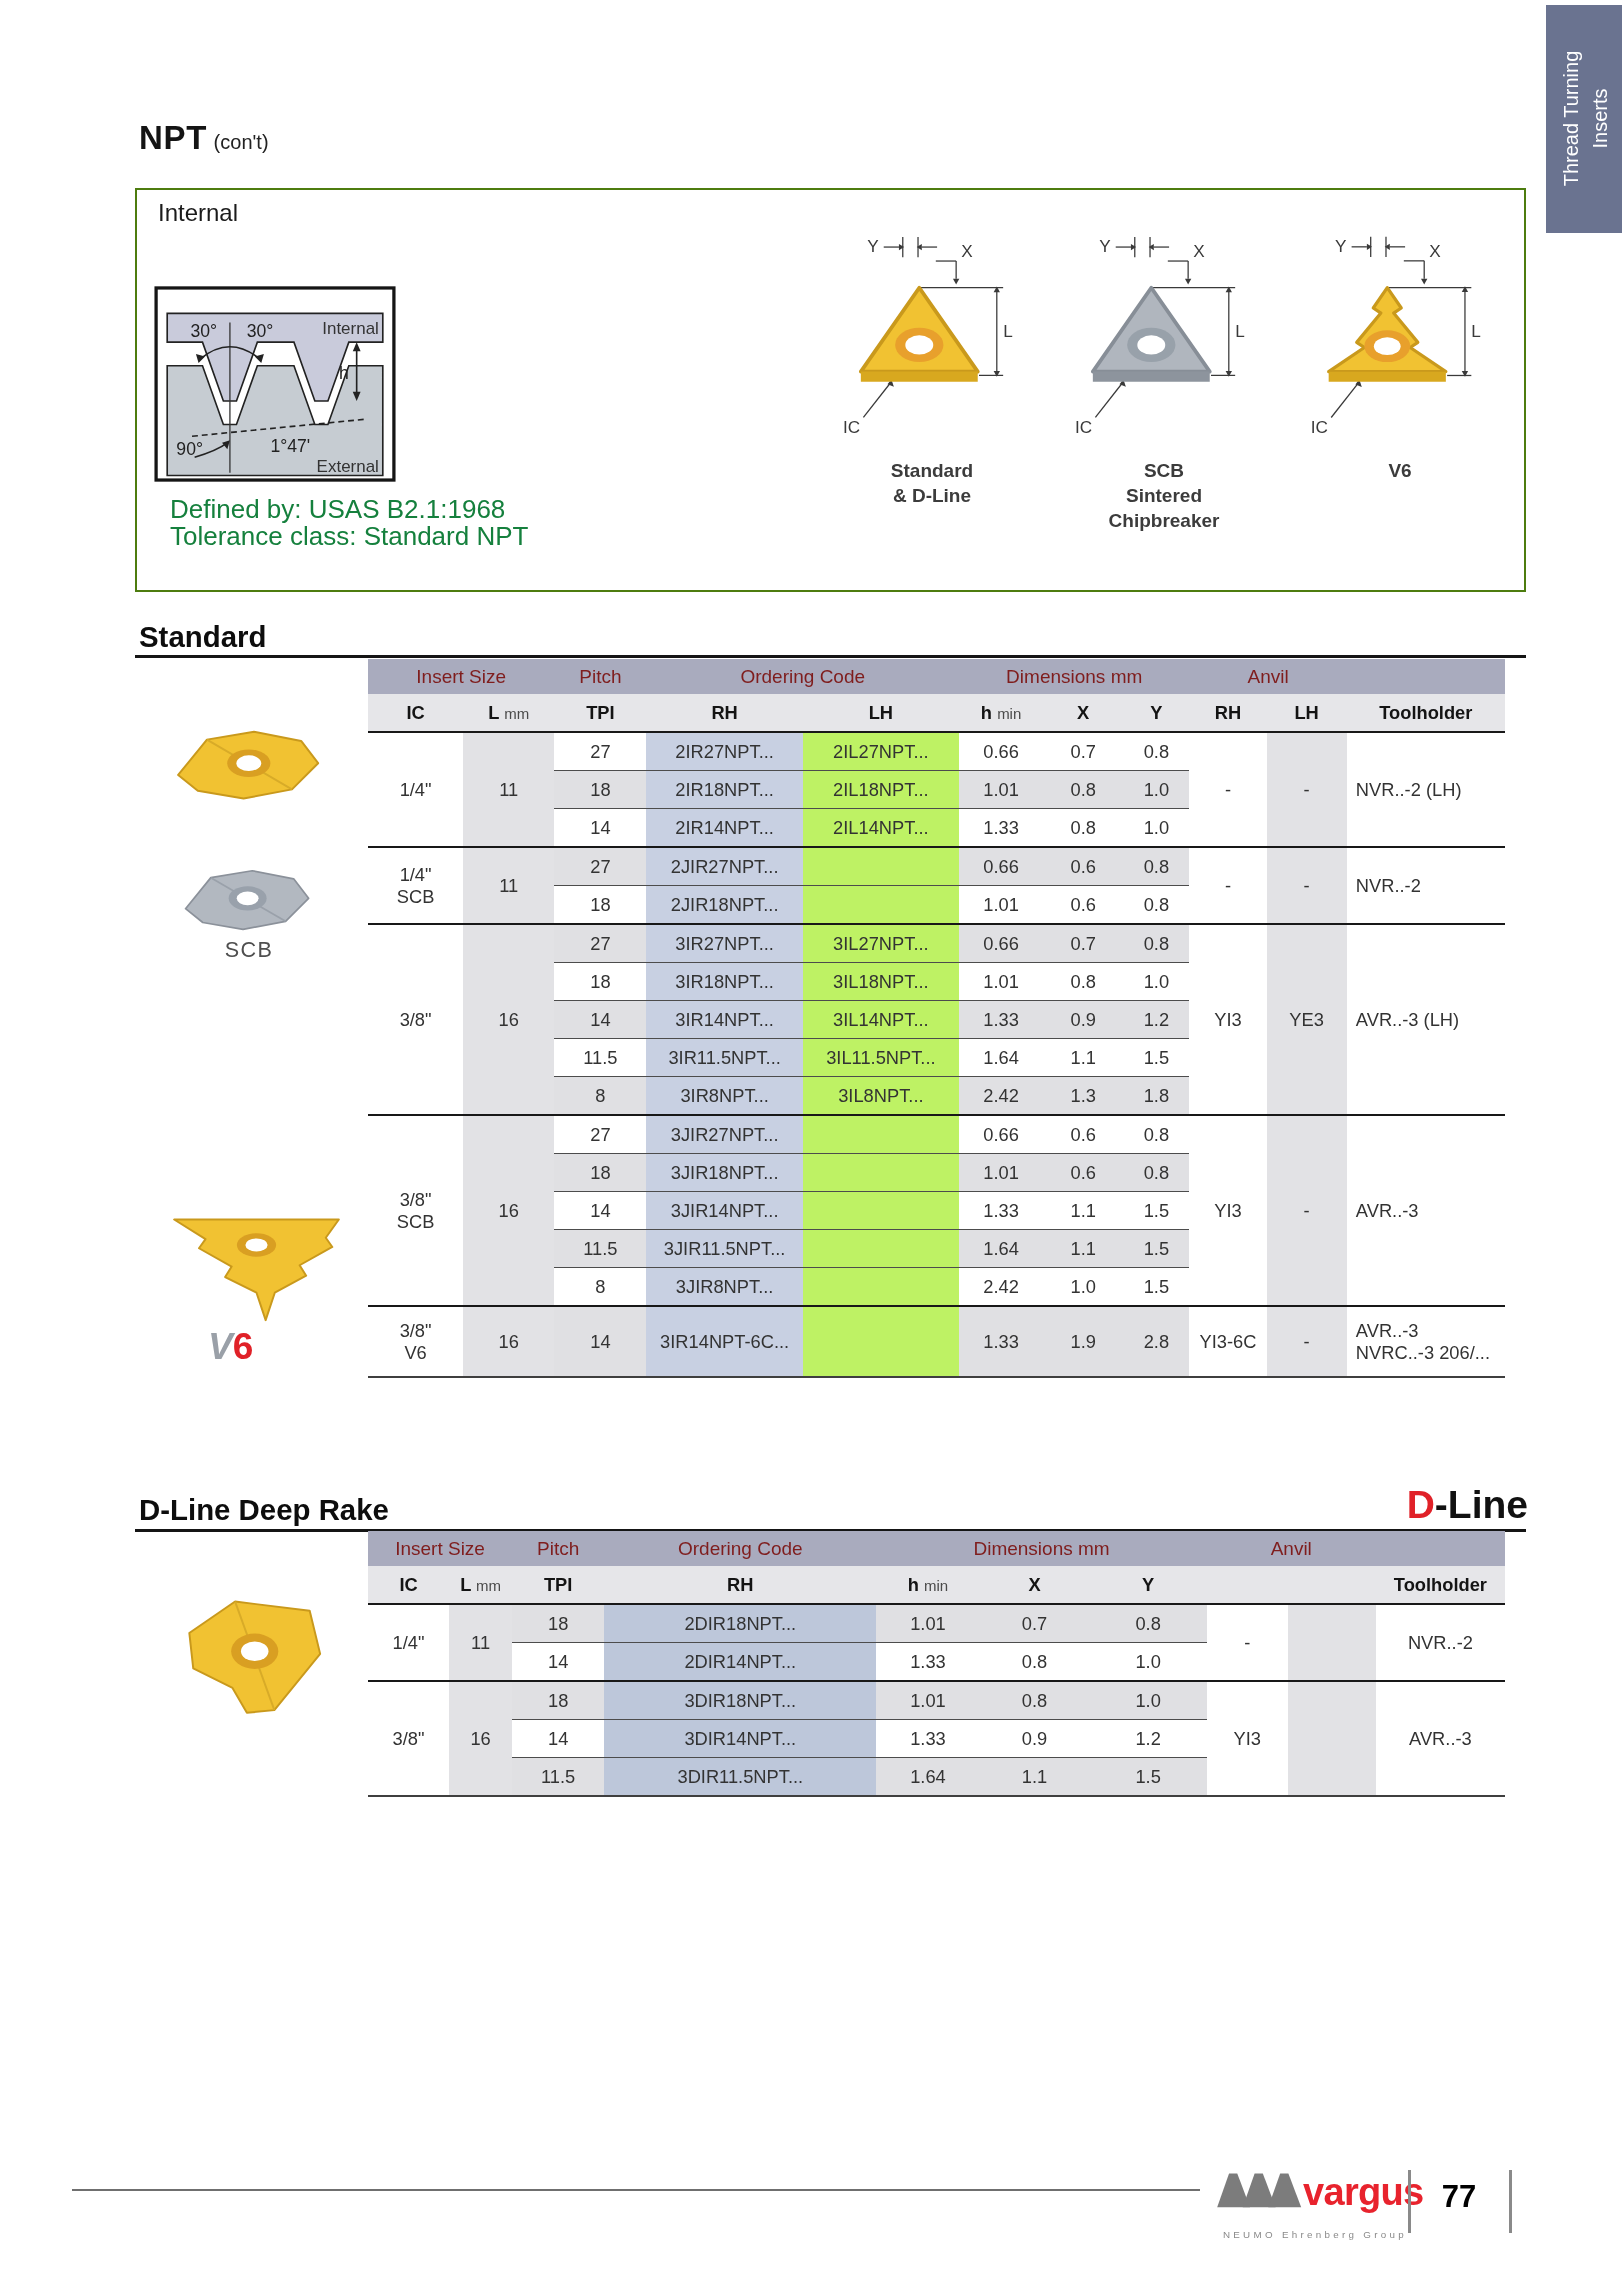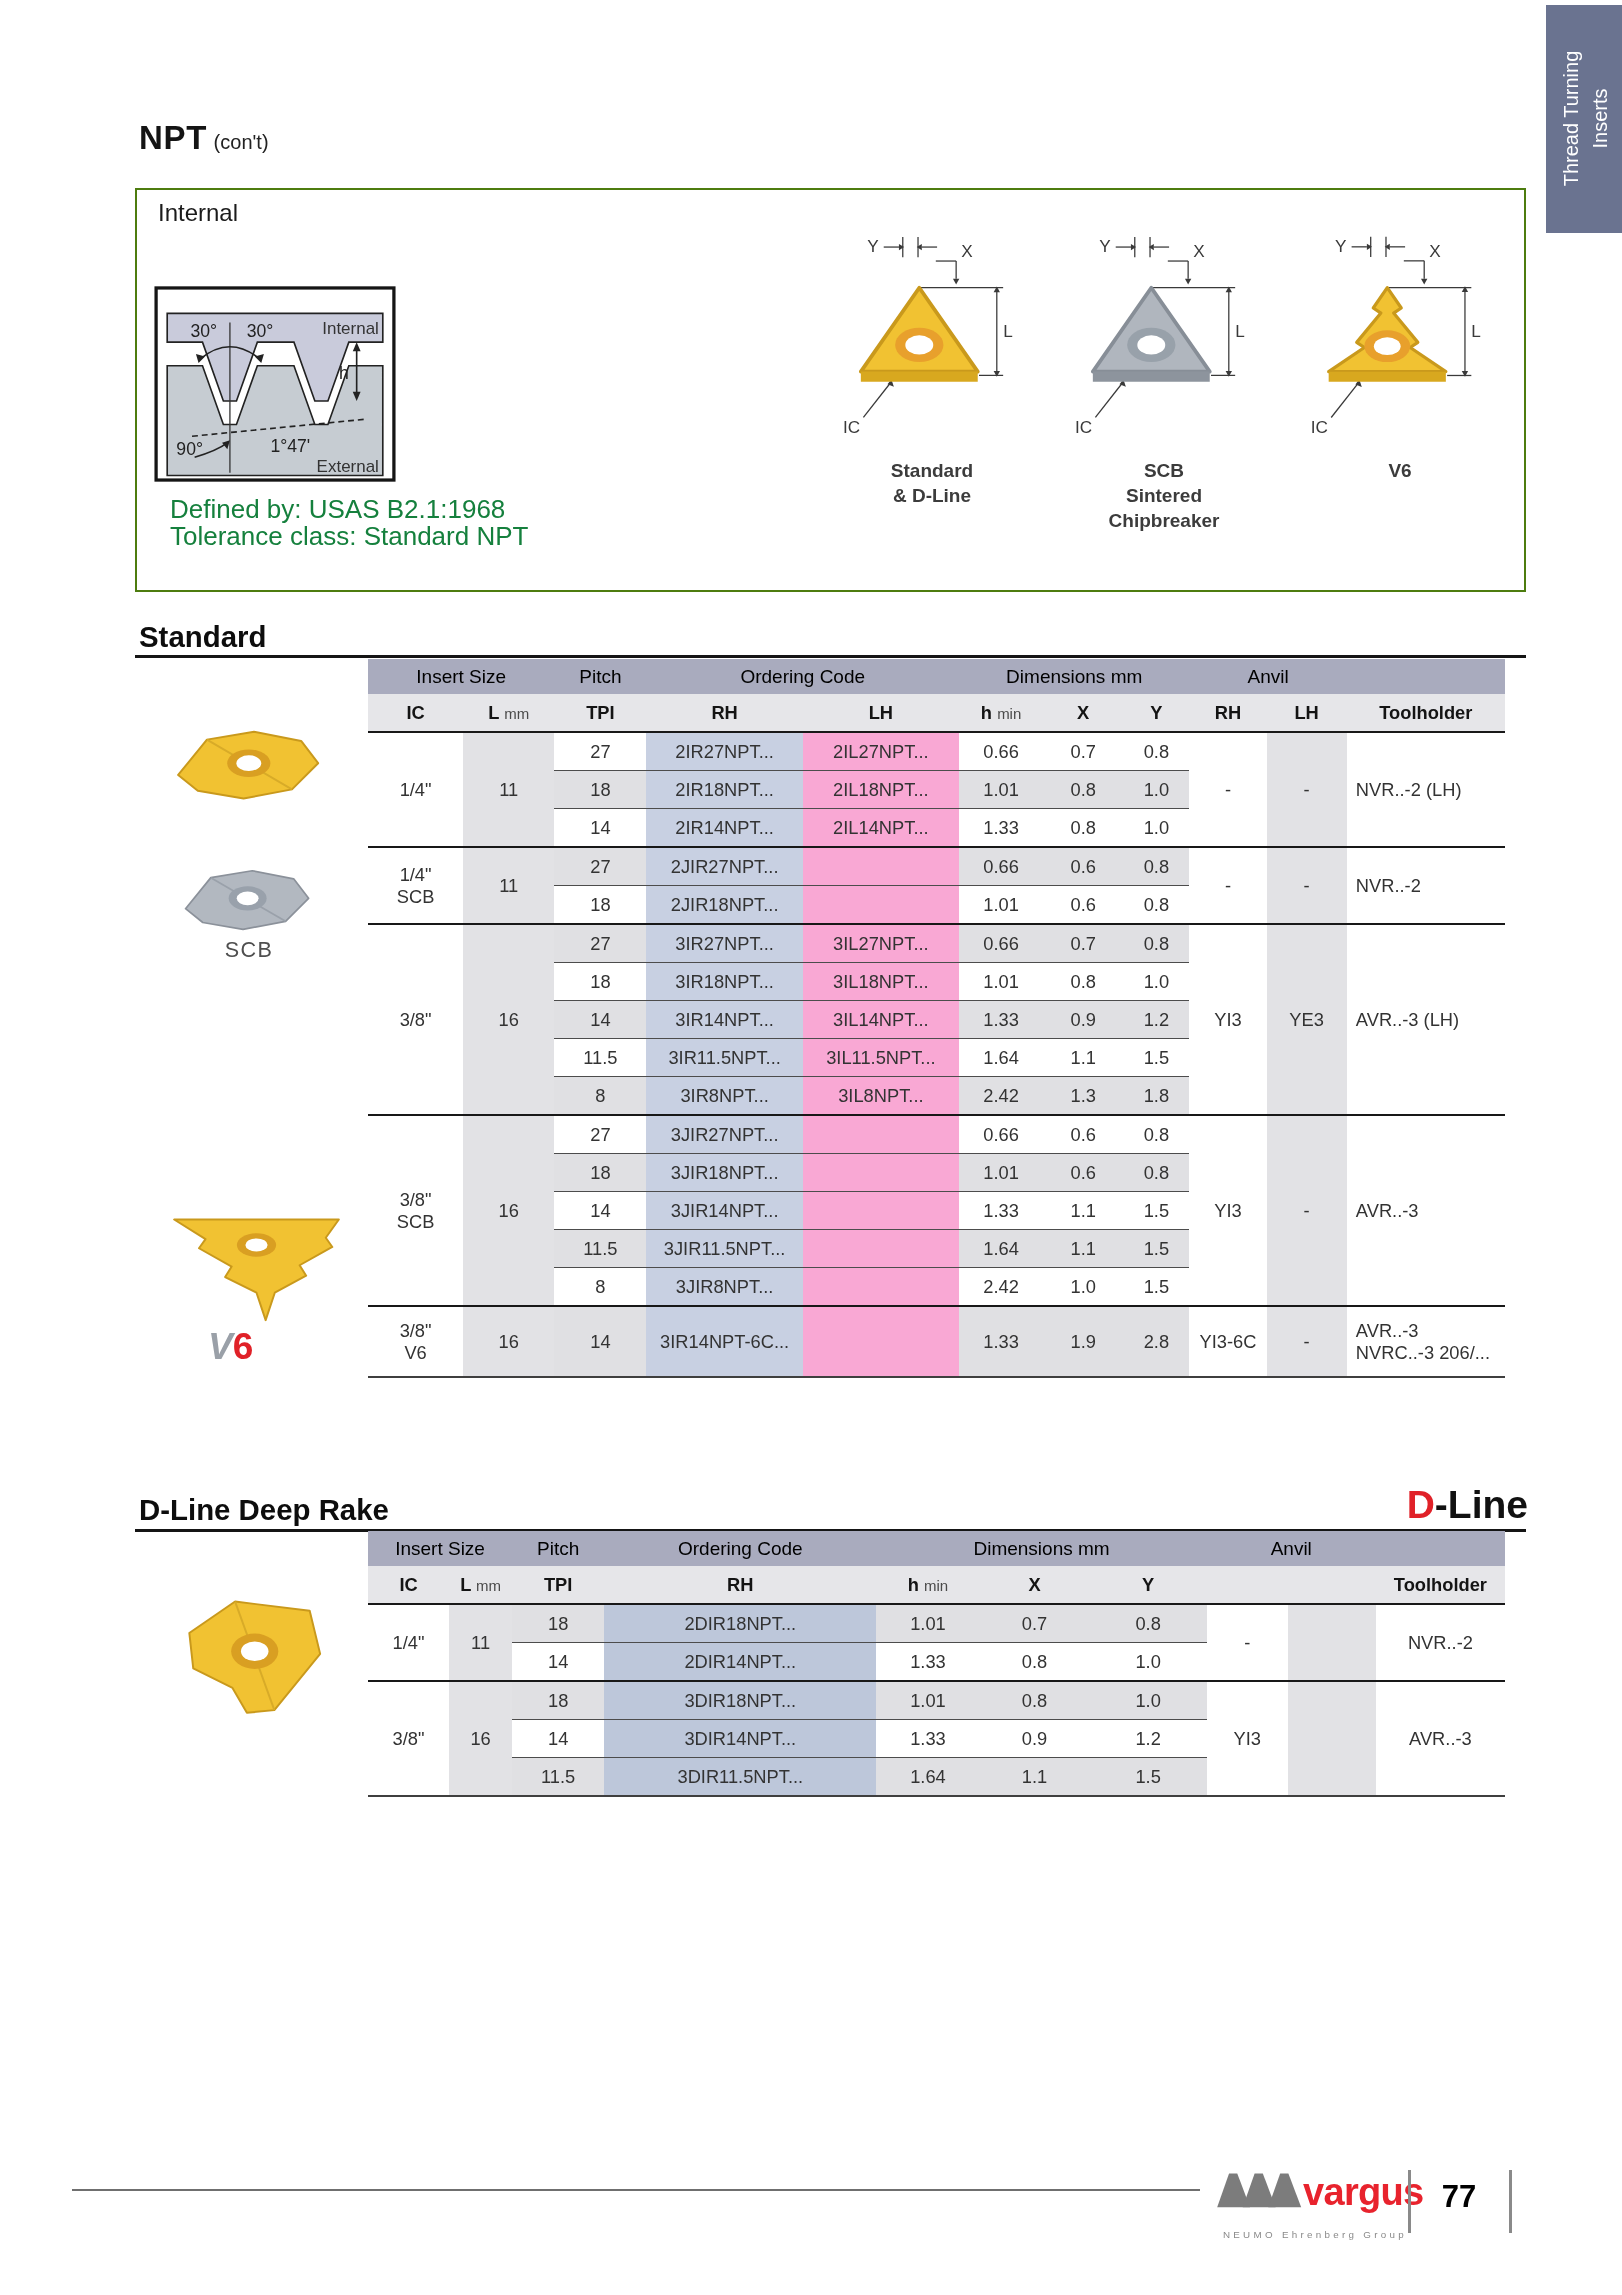--- a/index.html
+++ b/index.html
@@ -35,31 +35,31 @@
   .v6-logo{left:208px;top:1326px;font-size:37px;font-weight:800;}
   .v6-logo .v{color:#9aa0a8;font-style:italic;}
   .v6-logo .six{color:#e02128;}
 
   .dline-logo{top:1483px;right:95px;font-size:39px;font-weight:800;color:#111;text-align:center;}
   .dline-logo .d{color:#e02128;}
 
   
   table.t{border-collapse:collapse;table-layout:fixed;border-bottom:2.6px solid #3f3f3f;}
   .t th,.t td{padding:0;text-align:center;vertical-align:middle;overflow:hidden;}
-  tr.gh th{background:#a9abbe;color:#000000;font-weight:400;font-size:19px;height:35px;margin-top:24px;}
+  tr.gh th{background:#a9abbe;color:#7f1d1d;font-weight:400;font-size:19px;height:35px;margin-top:24px;}
   tr.ch th{background:#e6e6e9;color:#141414;font-weight:700;font-size:18.3px;height:37px;}
   .unit{font-weight:400;font-size:15px;color:#4a4a4a;}
   .t td{font-size:18.3px;color:#333;height:37px;}
   tr.r2 td{height:69px;}
   tr.gf > td{border-top:2px solid #181818;}
   tr.in > td{border-top:1.3px solid #4c4c4c;}
   td.cb{background:#e2e2e5;}
   td.crh{background:#c8d0e2;}
   table.dl td.crh{background:#bdc7da;}
-  td.clh{background:#f9a8d4;}
+  td.clh{background:#bef264;}
   tr.st td.pl{background:#e0e0e3;}
   td.tool{text-align:left;padding-left:9.2px;line-height:22px;}
   td.ic2l{line-height:22px;}
 
   
   .f-line{left:72px;top:2189px;width:1128px;height:2px;background:#6f6f6f;}
   .f-logo{left:1215px;top:2167px;}
   .f-row{display:flex;align-items:flex-end;}
   .f-brand{font-size:38px;font-weight:800;color:#e8232d;letter-spacing:-0.7px;line-height:34px;margin-left:-3.9px;}
   .f-sub{font-size:9.8px;color:#8a8a8a;letter-spacing:3.3px;margin-top:20px;margin-left:7.9px;}

